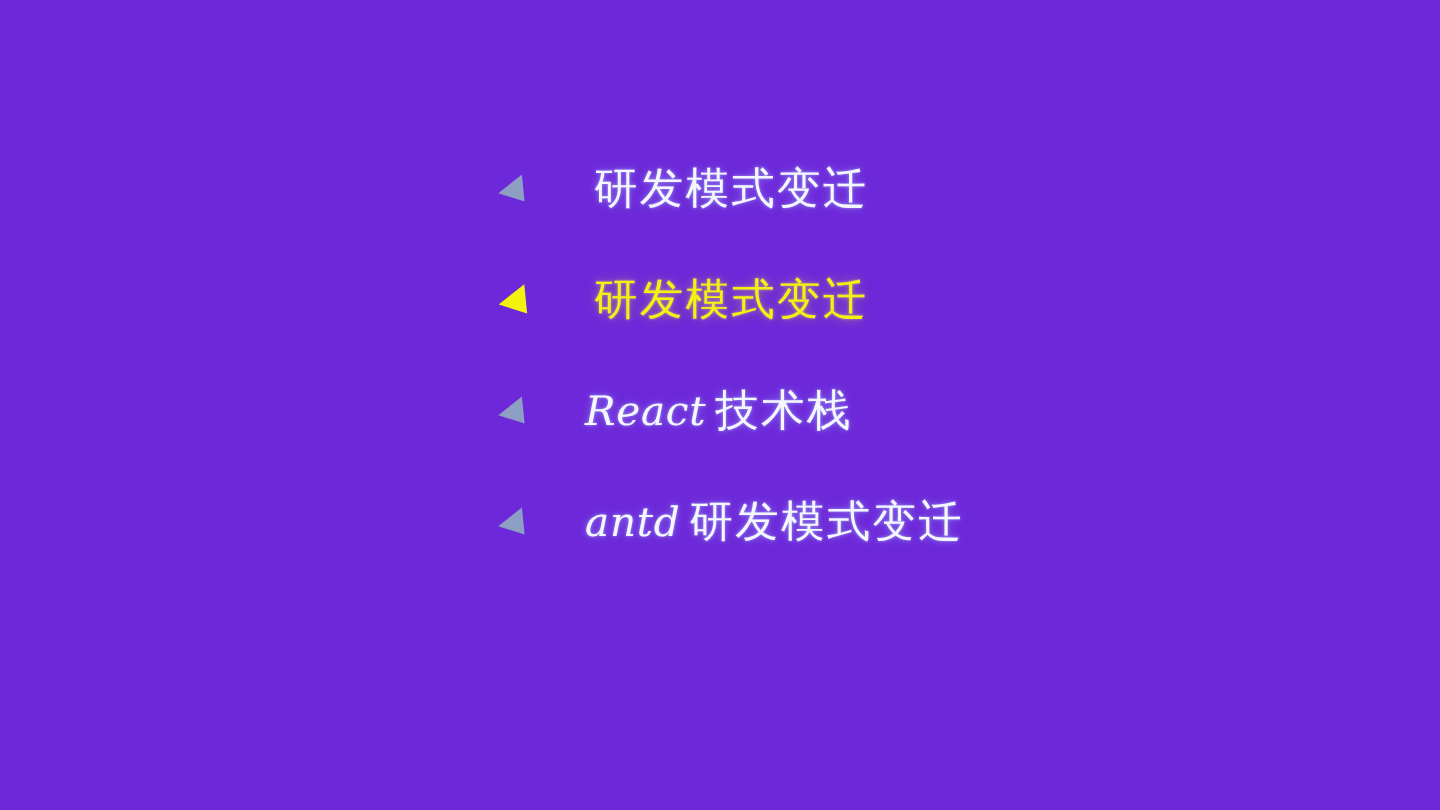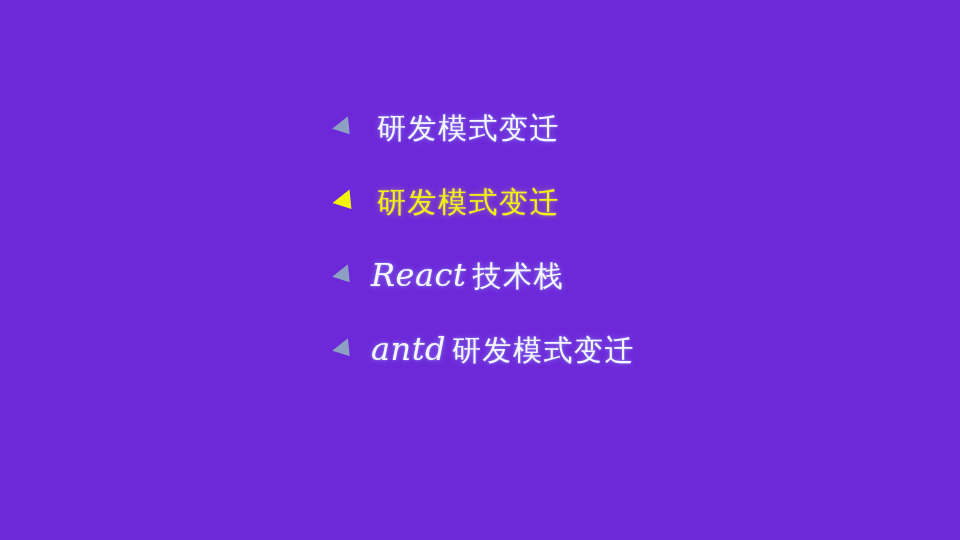--- a/index.html
+++ b/index.html
@@ -59,23 +59,24 @@
     white-space: nowrap;
     font-family: "Liberation Serif", "DejaVu Serif", serif;
     font-weight: 400;
     text-shadow: 0 0 6px rgba(160,195,255,0.45),
                  0 0 2px rgba(200,220,255,0.55);
   }
 
   .item-label .latin {
     font-family: "DejaVu Serif", "Liberation Serif", serif;
     font-style: italic;
-    font-size: 32px;
+    font-size: 27px;
     letter-spacing: 0.5px;
     padding-right: 6px;
+    margin-left: 19px;
   }
 
   .tone-light  { color: #f4f7ff; }
   .tone-accent { color: #f2f20f;
                  text-shadow: 0 0 7px rgba(240,240,40,0.40),
                               0 0 2px rgba(255,255,150,0.5); }
 </style>
 </head>
 <body>
 

